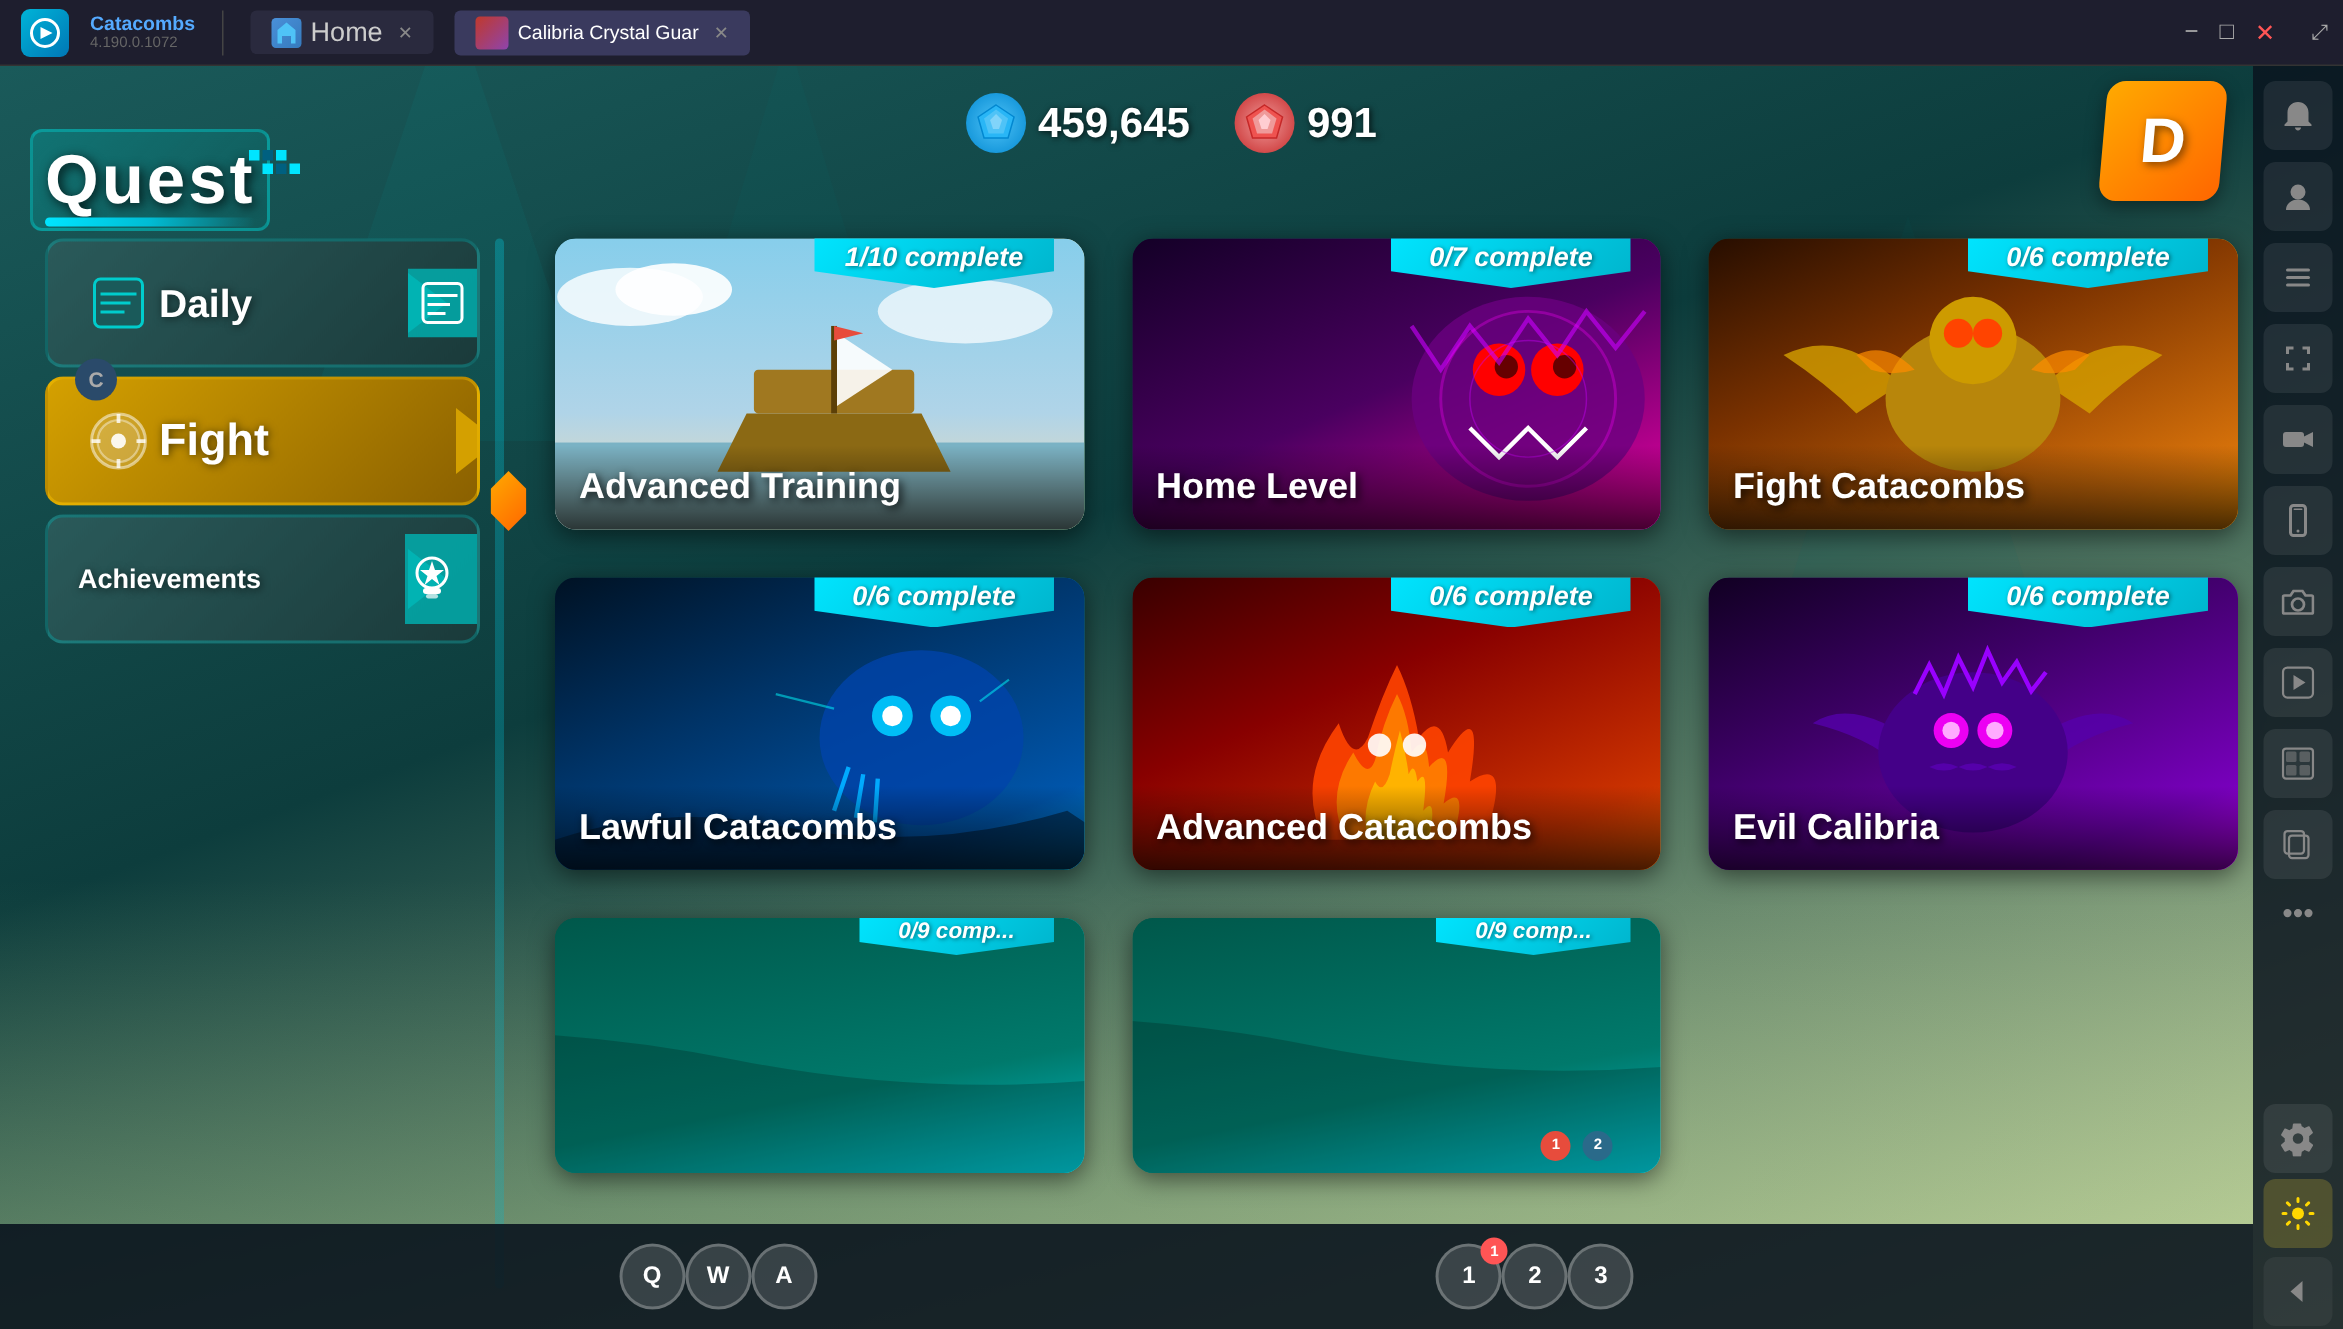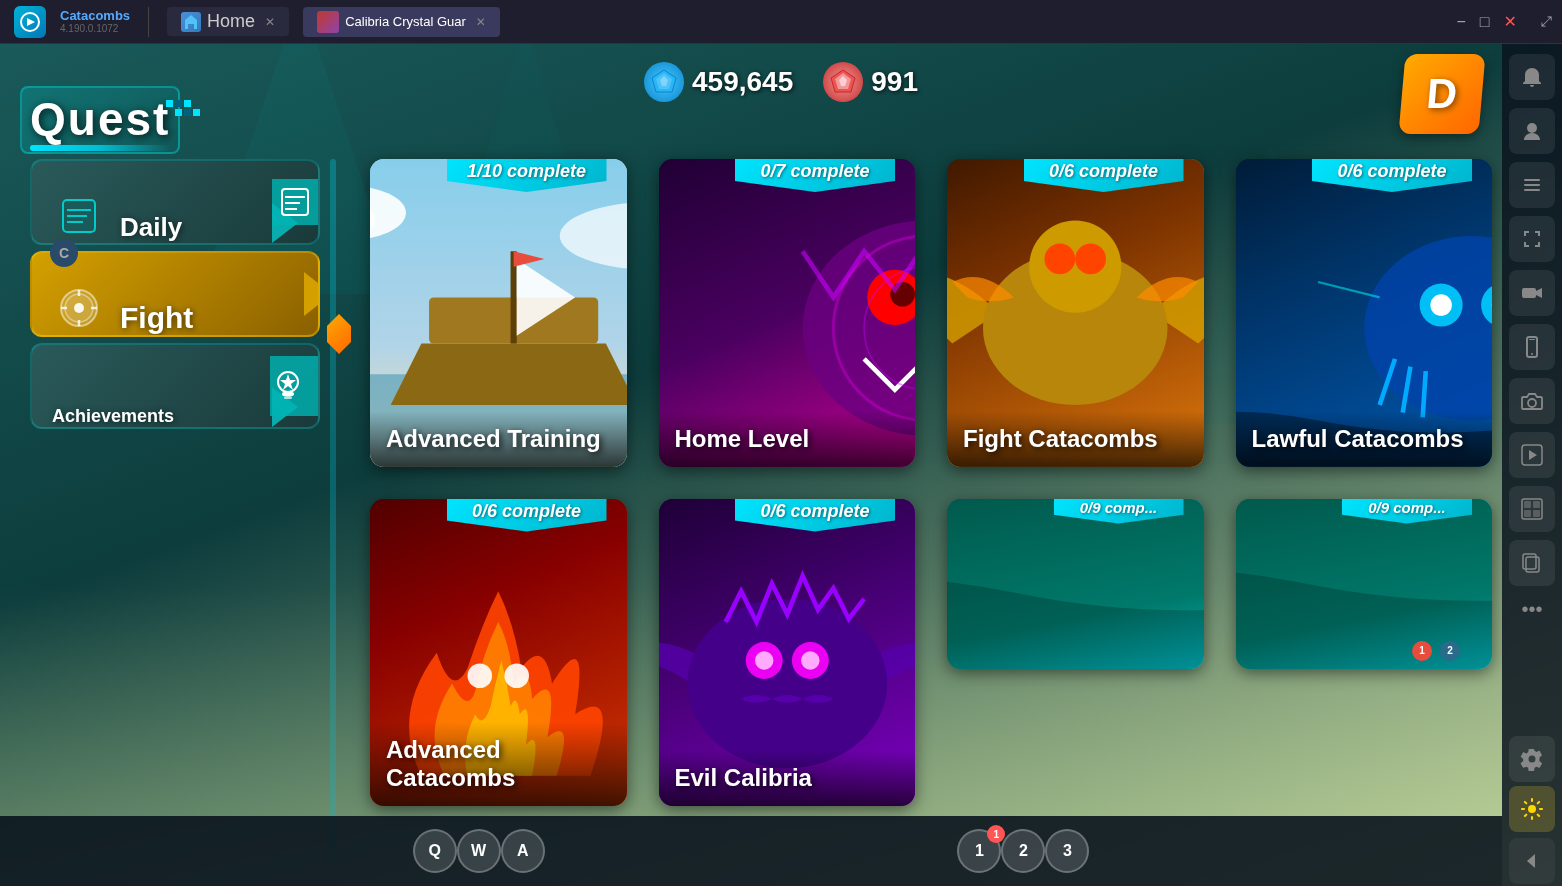--- a/index.html
+++ b/index.html
@@ -250,22 +250,21 @@
       width: 290px;
       display: flex;
       flex-direction: column;
       gap: 6px;
       z-index: 10;
     }
     .nav-item {
       height: 86px;
       border-radius: 12px;
       display: flex;
-      align-items: flex-end;
-      gap: 14px;
+      align-items: center;
       padding: 0 20px;
       cursor: pointer;
       position: relative;
       overflow: hidden;
     }
     .nav-item.daily {
       background: linear-gradient(135deg, #2a5a5a, #1a3a3a);
       border: 2px solid rgba(0,200,200,0.3);
     }
     .nav-item.fight {
@@ -354,21 +353,21 @@
     .main-content {
       position: absolute;
       left: 370px;
       top: 115px;
       right: 70px;
       bottom: 80px;
       z-index: 10;
     }
     .quest-grid {
       display: grid;
-      grid-template-columns: 1fr 1fr 1fr 1fr;
+      grid-template-columns: 1fr 1fr 1fr;
       gap: 32px;
       height: 100%;
     }
     .quest-card {
       border-radius: 14px;
       position: relative;
       overflow: hidden;
       cursor: pointer;
       box-shadow: 0 4px 16px rgba(0,0,0,0.5);
       min-height: 170px;

